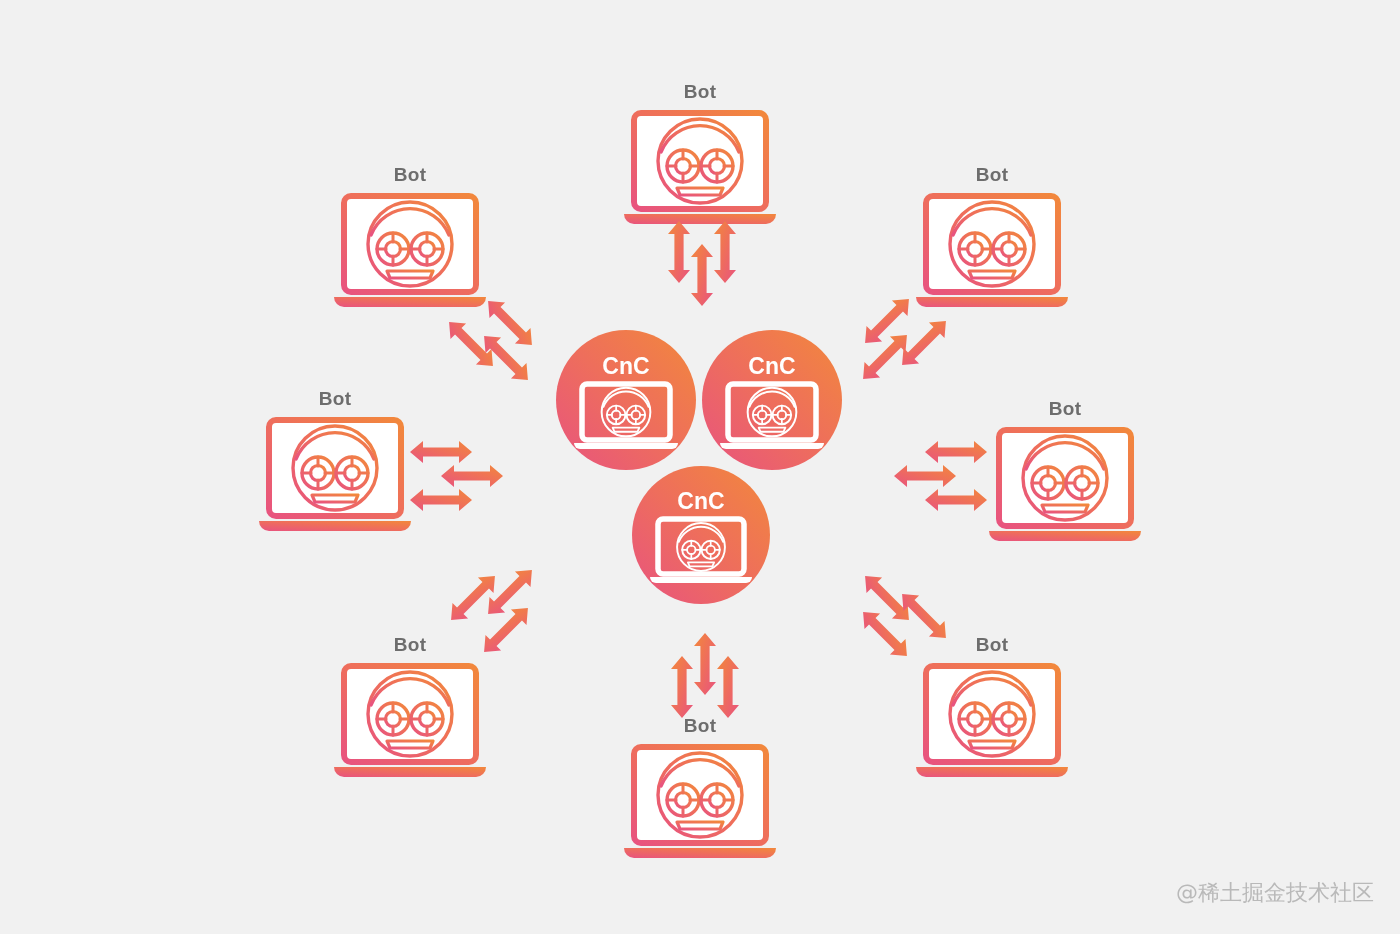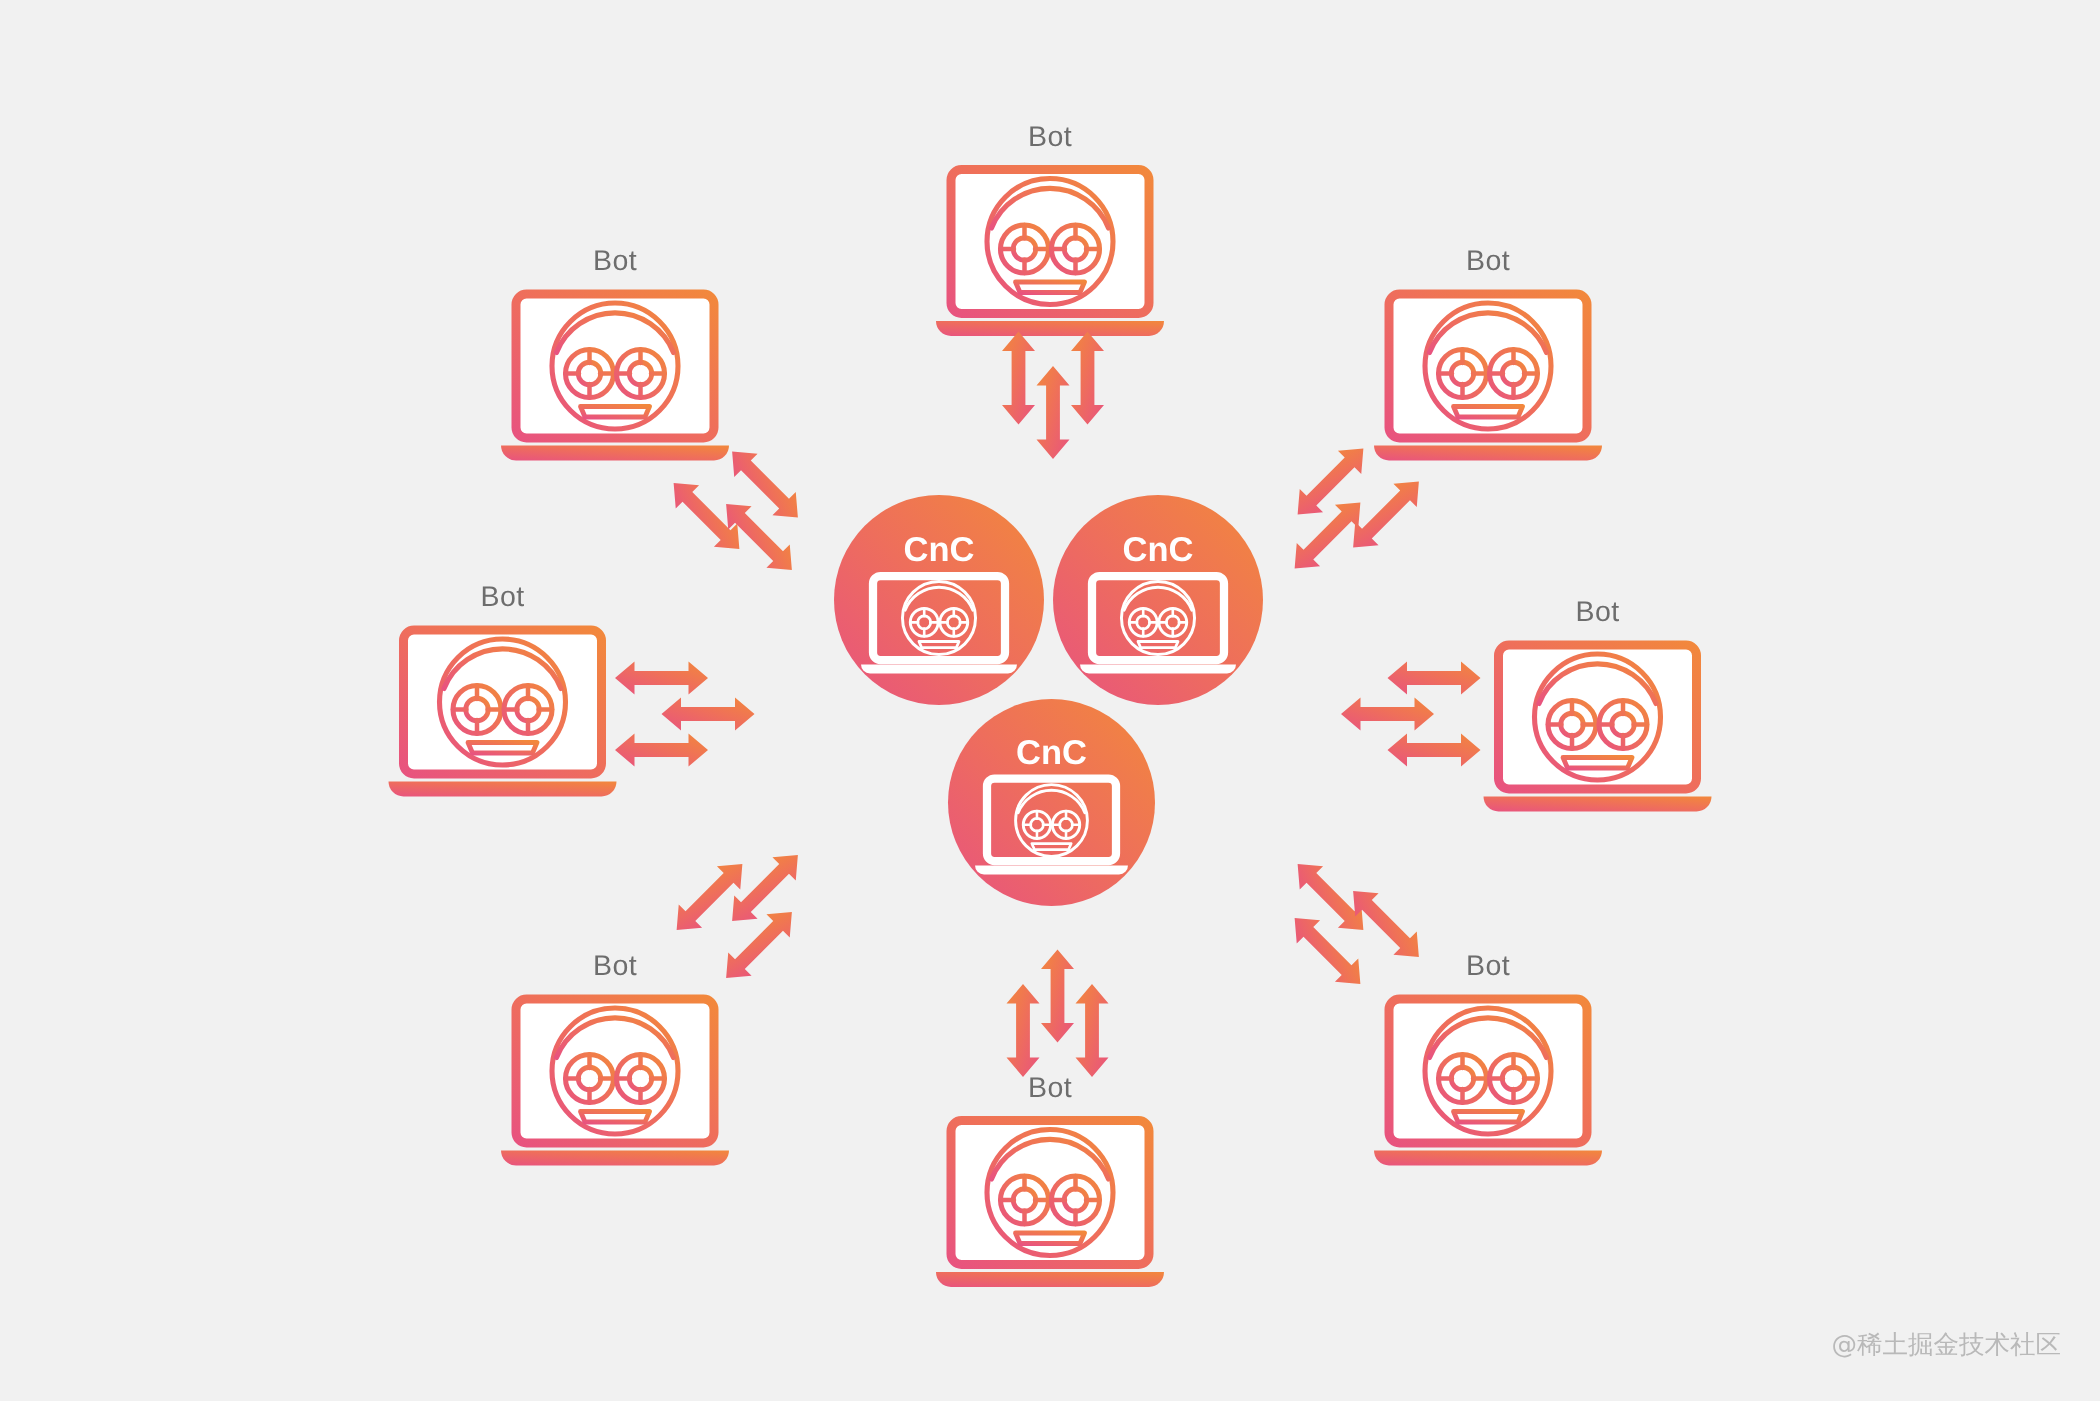--- a/index.html
+++ b/index.html
@@ -23,39 +23,39 @@
   }
   .node {
     position: absolute;
   }
   .bot-label {
     position: absolute;
     width: 100%;
     text-align: center;
     top: 0;
     font-size: 19px;
-    font-weight: normal;
+    font-weight: bold;
     color: #6d6d6d;
     letter-spacing: 0.3px;
     line-height: 1;
   }
   .bot-art {
     position: absolute;
     top: 28px;
     left: 0;
   }
   .cnc-circle {
     position: absolute;
     border-radius: 50%;
   }
   .watermark {
     position: absolute;
     right: 26px;
     bottom: 26px;
-    font-size: 17px;
+    font-size: 22px;
     color: #b9b9b9;
     font-family: "DejaVu Sans", sans-serif;
     white-space: nowrap;
   }
   svg { display: block; overflow: visible; }
 </style>
 </head>
 <body>
 
 <div id="stage">

